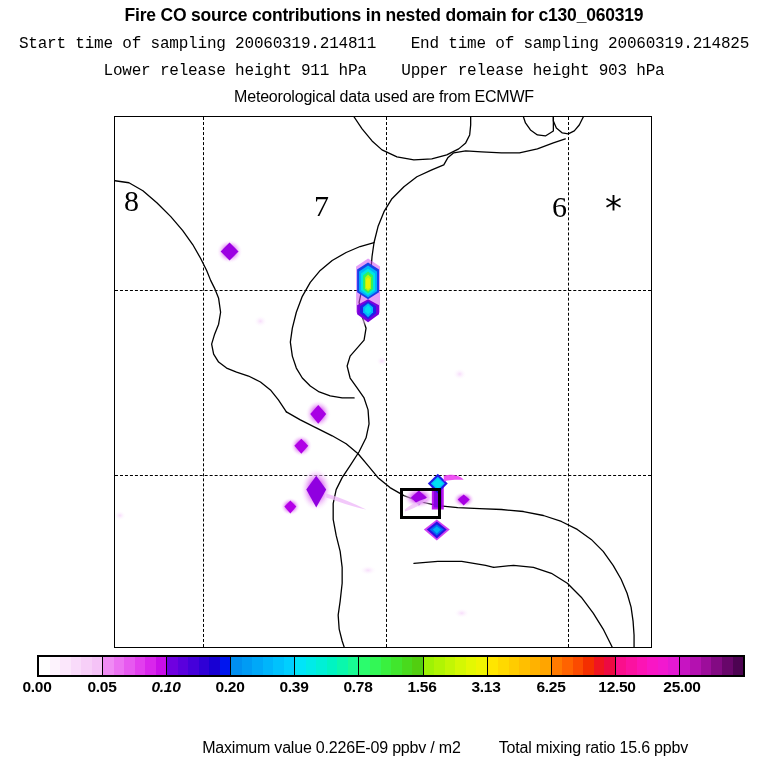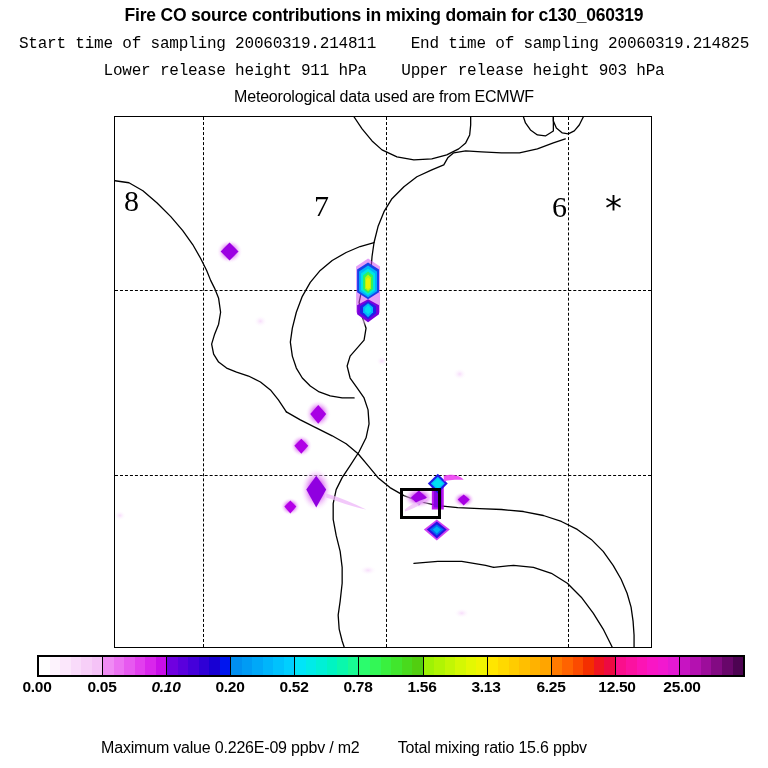--- a/index.html
+++ b/index.html
@@ -152,35 +152,35 @@
     text-align: center;
     font-size: 16px;
     line-height: 1;
     letter-spacing: -0.2px;
   }
   .footer {
     position: absolute;
     left: 0;
     top: 740px;
     width: 688px;
-    text-align: center;
+    text-align: right;
     font-size: 16px;
     line-height: 1;
     letter-spacing: -0.2px;
     white-space: nowrap;
   }
   .footer .fgap { display: inline-block; width: 30px; }
 </style>
 </head>
 <body>
 
 <div id="root">
 
   <div class="header">
-    <div class="hdr-title">Fire CO source contributions in mixing domain for c130_060319</div>
+    <div class="hdr-title">Fire CO source contributions in nested domain for c130_060319</div>
     <div class="hdr-row">
       <span class="seg-left">Start time of sampling 20060319.214811</span>
       <span class="seg-gap"></span>
       <span class="seg-left">End time of sampling 20060319.214825</span>
     </div>
     <div class="hdr-row">
       <span class="seg-left">Lower release height  911 hPa</span>
       <span class="seg-gap"></span>
       <span class="seg-left">Upper release height  903 hPa</span>
     </div>
@@ -423,21 +423,21 @@
         <div class="cbar-cell" style="background: rgb(104, 6, 106);"></div>
         <div class="cbar-cell" style="background: rgb(77, 3, 82);"></div>
       </div>
   </div>
 
   <div class="cbar-ticks">
       <div class="cbar-tick" style="left: 37px;">0.00</div>
       <div class="cbar-tick" style="left: 102px; text-align: center;">0.05</div>
       <div class="cbar-tick" style="left: 166px; font-style: italic;">0.10</div>
       <div class="cbar-tick" style="left: 230px;">0.20</div>
-      <div class="cbar-tick" style="left: 294px;">0.52</div>
+      <div class="cbar-tick" style="left: 294px;">0.39</div>
       <div class="cbar-tick" style="left: 358px;">0.78</div>
       <div class="cbar-tick" style="left: 422px;">1.56</div>
       <div class="cbar-tick" style="left: 486px;">3.13</div>
       <div class="cbar-tick" style="left: 551px;">6.25</div>
       <div class="cbar-tick" style="left: 617px;">12.50</div>
       <div class="cbar-tick" style="left: 682px;">25.00</div>
       <div class="cbar-tick" style="left: 740px; margin-left: 48px;">50.00</div>
     </div>
 
 

